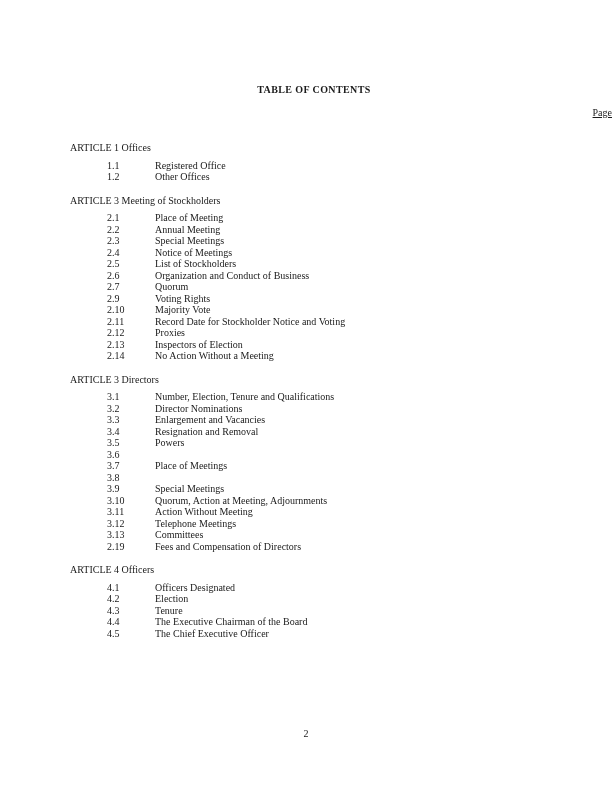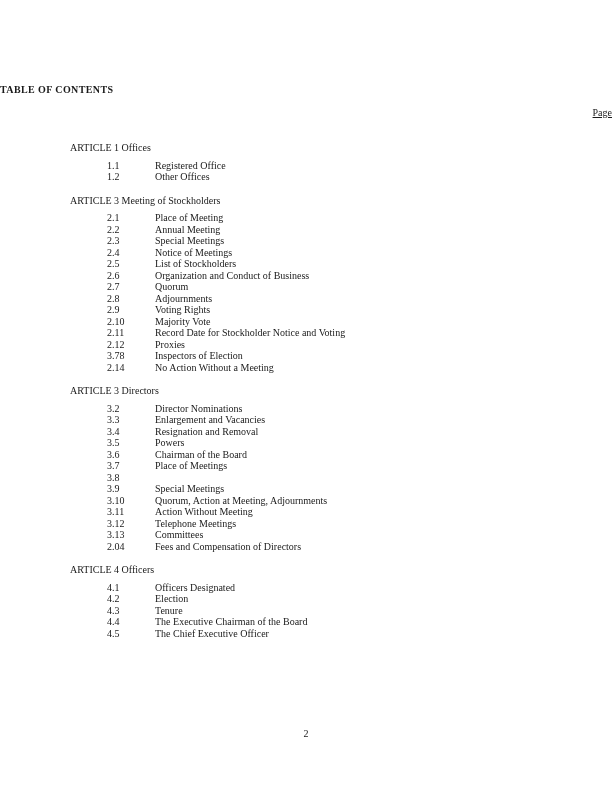--- a/index.html
+++ b/index.html
@@ -15,24 +15,26 @@
     background: #ffffff;
     color: #1a1a1a;
     font-family: "Liberation Serif", "DejaVu Serif", serif;
     font-size: 10px;
     line-height: 11.5px;
     box-sizing: border-box;
     padding-top: 84px;
     overflow: hidden;
   }
   .doc-title {
+    text-align: center;
     font-weight: bold;
     font-size: 10px;
     line-height: 12px;
     letter-spacing: 0.4px;
+    margin-left: 16px;
   }
   .page-col-label-row {
     margin-top: 11px;
     text-align: right;
     line-height: 12px;
   }
   .page-col-label {
     text-decoration: underline;
   }
   .toc {
@@ -127,24 +129,20 @@
   <div class="toc-item">
     <span class="toc-num">2.6</span>
     <span class="toc-label">Organization and Conduct of Business</span>
   </div>
 
   <div class="toc-item">
     <span class="toc-num">2.7</span>
     <span class="toc-label">Quorum</span>
   </div>
 
-  <div class="toc-item">
-    <span class="toc-num">2.8</span>
-    <span class="toc-label">Adjournments</span>
-  </div>
 
   <div class="toc-item">
     <span class="toc-num">2.9</span>
     <span class="toc-label">Voting Rights</span>
   </div>
 
   <div class="toc-item">
     <span class="toc-num">2.10</span>
     <span class="toc-label">Majority Vote</span>
   </div>
@@ -153,34 +151,38 @@
     <span class="toc-num">2.11</span>
     <span class="toc-label">Record Date for Stockholder Notice and Voting</span>
   </div>
 
   <div class="toc-item">
     <span class="toc-num">2.12</span>
     <span class="toc-label">Proxies</span>
   </div>
 
   <div class="toc-item">
-    <span class="toc-num">3.78</span>
+    <span class="toc-num">2.13</span>
     <span class="toc-label">Inspectors of Election</span>
   </div>
 
   <div class="toc-item">
     <span class="toc-num">2.14</span>
     <span class="toc-label">No Action Without a Meeting</span>
   </div>
 </div>
   </div>
 
   <div class="toc-section">
     <div class="toc-heading">ARTICLE 3 Directors</div>
     <div class="toc-items">
+  <div class="toc-item">
+    <span class="toc-num">3.1</span>
+    <span class="toc-label">Number, Election, Tenure and Qualifications</span>
+  </div>
 
   <div class="toc-item">
     <span class="toc-num">3.2</span>
     <span class="toc-label">Director Nominations</span>
   </div>
 
   <div class="toc-item">
     <span class="toc-num">3.3</span>
     <span class="toc-label">Enlargement and Vacancies</span>
   </div>
@@ -190,21 +192,20 @@
     <span class="toc-label">Resignation and Removal</span>
   </div>
 
   <div class="toc-item">
     <span class="toc-num">3.5</span>
     <span class="toc-label">Powers</span>
   </div>
 
   <div class="toc-item">
     <span class="toc-num">3.6</span>
-    <span class="toc-label">Chairman of the Board</span>
   </div>
 
   <div class="toc-item">
     <span class="toc-num">3.7</span>
     <span class="toc-label">Place of Meetings</span>
   </div>
 
   <div class="toc-item">
     <span class="toc-num">3.8</span>
   </div>
@@ -228,21 +229,21 @@
     <span class="toc-num">3.12</span>
     <span class="toc-label">Telephone Meetings</span>
   </div>
 
   <div class="toc-item">
     <span class="toc-num">3.13</span>
     <span class="toc-label">Committees</span>
   </div>
 
   <div class="toc-item">
-    <span class="toc-num">2.04</span>
+    <span class="toc-num">2.19</span>
     <span class="toc-label">Fees and Compensation of Directors</span>
   </div>
 </div>
   </div>
 
   <div class="toc-section">
     <div class="toc-heading">ARTICLE 4 Officers</div>
     <div class="toc-items">
   <div class="toc-item">
     <span class="toc-num">4.1</span>

